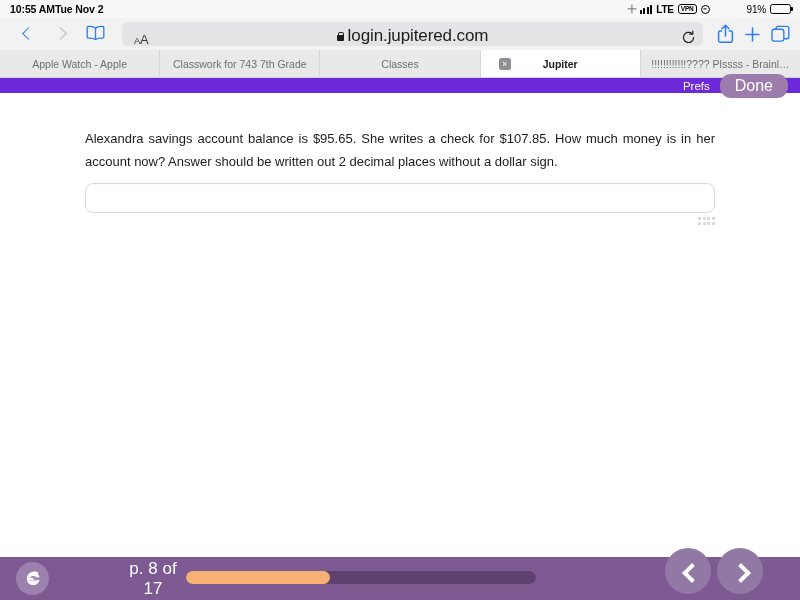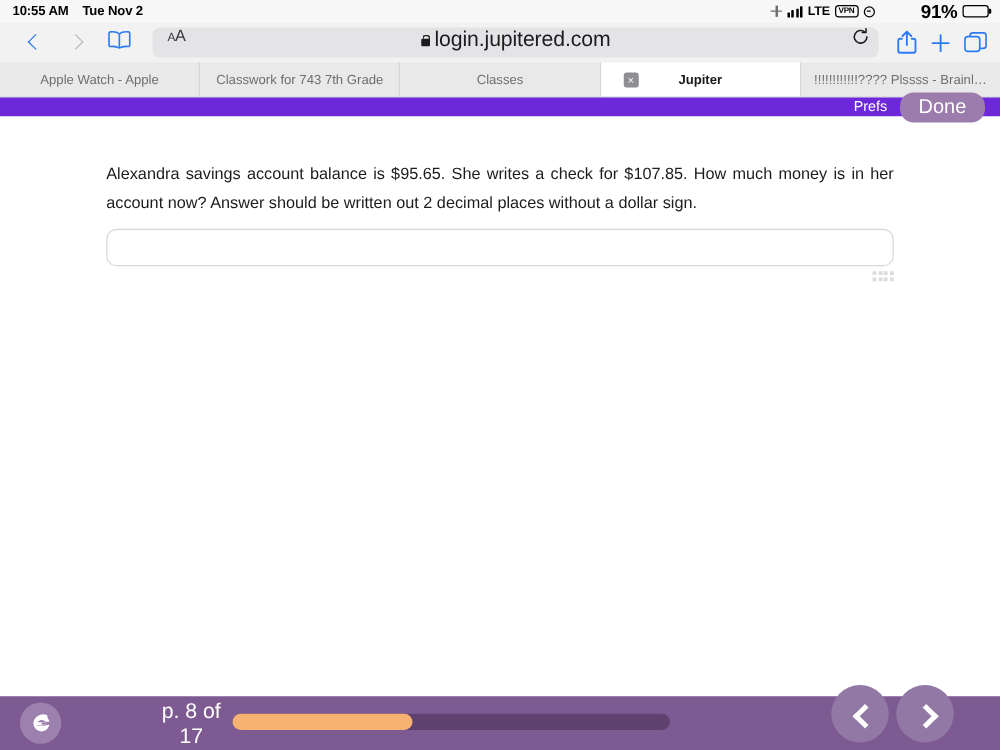--- a/index.html
+++ b/index.html
@@ -31,21 +31,21 @@
     height: 18px;
     background: #f7f7f7;
     display: flex;
     align-items: center;
     justify-content: space-between;
     padding: 0 9px 0 10px;
     font-size: 10.5px;
     font-weight: bold;
     color: #000;
   }
-  .status-left { display: flex; align-items: flex-start; gap: 11px; }
+  .status-left { display: flex; align-items: flex-start; }
   .status-right { display: flex; align-items: center; gap: 4px; }
 
   .sb-time { letter-spacing: -0.1px; }
   .sb-date { letter-spacing: -0.1px; font-weight: bold; }
 
   .sb-loc {
     width: 9px; height: 9px;
     position: relative;
     opacity: .55;
   }
@@ -85,21 +85,21 @@
   }
   .sb-target::after {
     content: "";
     position: absolute;
     left: 50%; top: 50%;
     transform: translate(-50%,-50%);
     width: 3px; height: 1.2px;
     background: #000;
   }
 
-  .sb-pct { font-size: 15px; font-weight: bold; letter-spacing: -0.2px; padding-left: 33px; }
+  .sb-pct { font-size: 10px; font-weight: normal; letter-spacing: -0.2px; padding-left: 33px; }
 
   .sb-batt {
     width: 21px; height: 10px;
     border: 1.1px solid #000;
     border-radius: 2.6px;
     position: relative;
     padding: 1.3px;
   }
   .sb-batt::after {
     content: "";
@@ -154,21 +154,21 @@
     border-top: 1.7px solid currentColor;
     left: 1px;
   }
 
   .url-bar {
     flex: 1;
     height: 24px;
     background: #e4e4e6;
     border-radius: 6px;
     display: flex;
-    align-items: flex-start;
+    align-items: flex-end;
     position: relative;
     margin: 0 8px 0 10px;
     padding: 0 6px;
   }
   .url-aa {
     font-size: 13px;
     color: #3a3a3c;
     letter-spacing: -0.3px;
     padding-left: 6px;
     line-height: 1;

